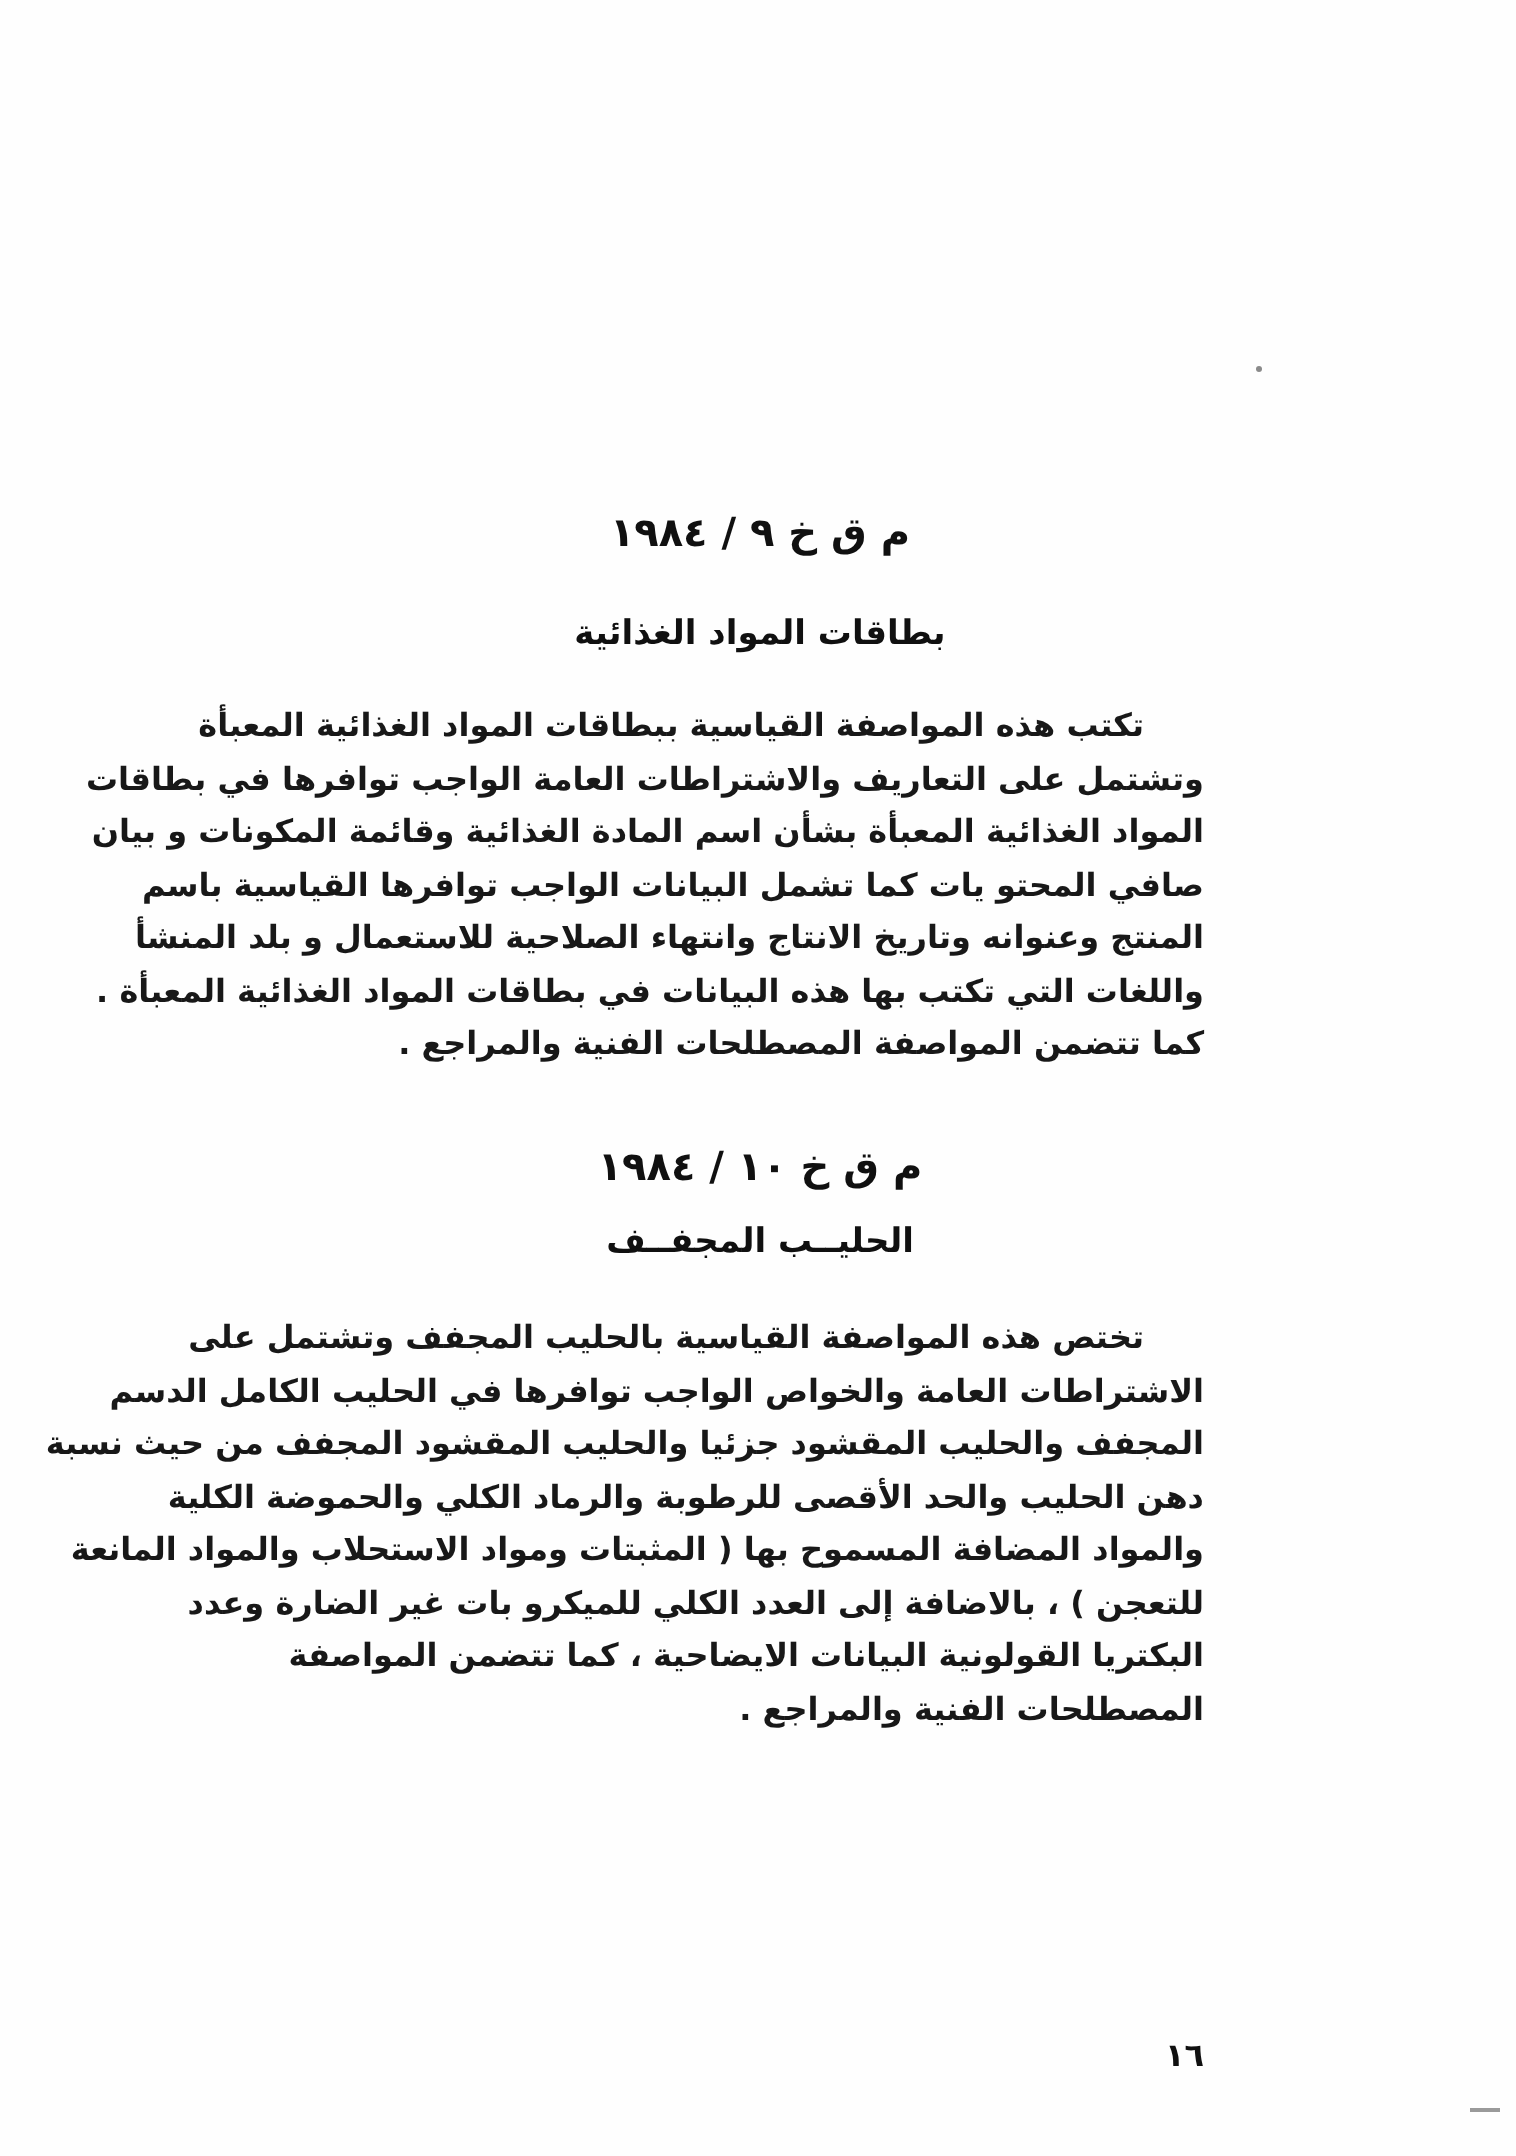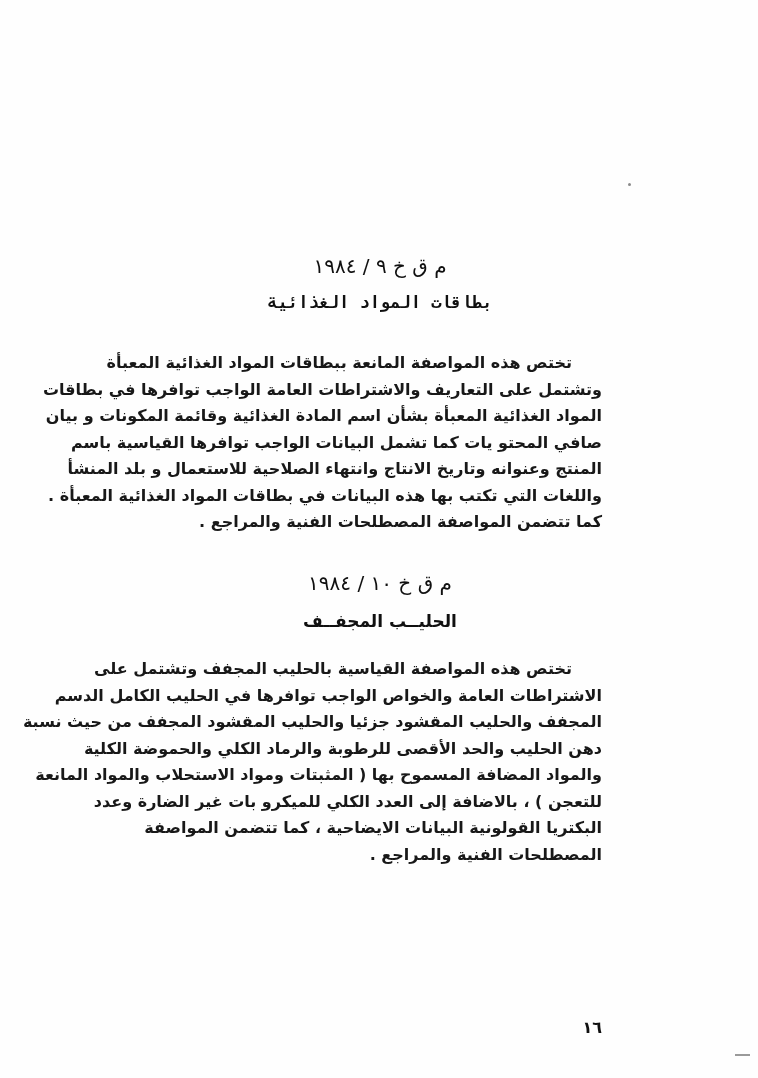--- a/index.html
+++ b/index.html
@@ -16,21 +16,21 @@
     font-family: "DejaVu Sans", sans-serif;
     color: #151515;
   }
   .std-code {
     position: absolute;
     left: 158px;
     width: 444px;
     direction: rtl;
     text-align: center;
     font-size: 20px;
-    font-weight: normal;
+    font-weight: bold;
     letter-spacing: 1px;
     color: #101010;
   }
   .std-title {
     position: absolute;
     left: 158px;
     width: 444px;
     direction: rtl;
     text-align: center;
     font-size: 17px;
@@ -81,38 +81,38 @@
   .artifact-dash {
     position: absolute;
     left: 735px;
     top: 1054px;
     width: 15px;
     height: 2px;
     background: #9a9a9a;
   }
   
   #code-1   { top: 254px; }
-  #title-1  { top: 292px; font-family: Liberation Mono, monospace; }
+  #title-1  { top: 307px; }
   #para-1   { top: 350px; }
   #code-2   { top: 571px; }
   #title-2  { top: 611px; }
   #para-2   { top: 656px; }
   #page-num { top: 1018px; }
 </style>
 </head>
 <body>
 
 <div class="sheet">
 
   <div class="std-code" id="code-1">م ق خ ٩ / ١٩٨٤</div>
 
   <div class="std-title" id="title-1">بطاقات المواد الغذائية</div>
 
   <div class="para" id="para-1">
-    <div class="line first">تختص هذه المواصفة المانعة ببطاقات المواد الغذائية المعبأة</div>
+    <div class="line first">تكتب هذه المواصفة القياسية ببطاقات المواد الغذائية المعبأة</div>
     <div class="line">وتشتمل على التعاريف والاشتراطات العامة الواجب توافرها في بطاقات</div>
     <div class="line">المواد الغذائية المعبأة بشأن اسم المادة الغذائية وقائمة المكونات و بيان</div>
     <div class="line">صافي المحتو يات كما تشمل البيانات الواجب توافرها القياسية باسم</div>
     <div class="line">المنتج وعنوانه وتاريخ الانتاج وانتهاء الصلاحية للاستعمال و بلد المنشأ</div>
     <div class="line">واللغات التي تكتب بها هذه البيانات في بطاقات المواد الغذائية المعبأة .</div>
     <div class="line last">كما تتضمن المواصفة المصطلحات الفنية والمراجع .</div>
   </div>
 
   <div class="std-code" id="code-2">م ق خ ١٠ / ١٩٨٤</div>
 

